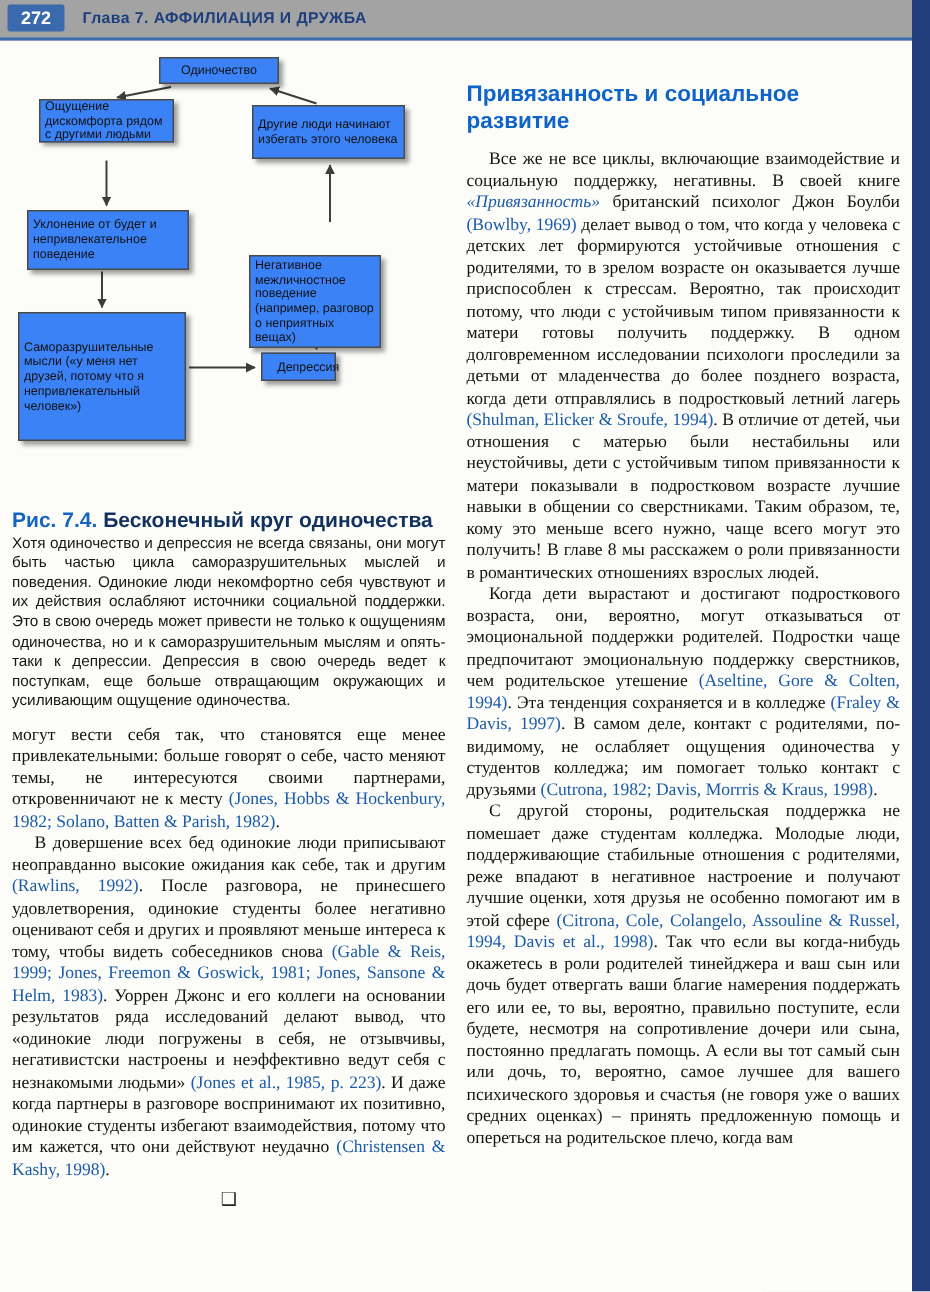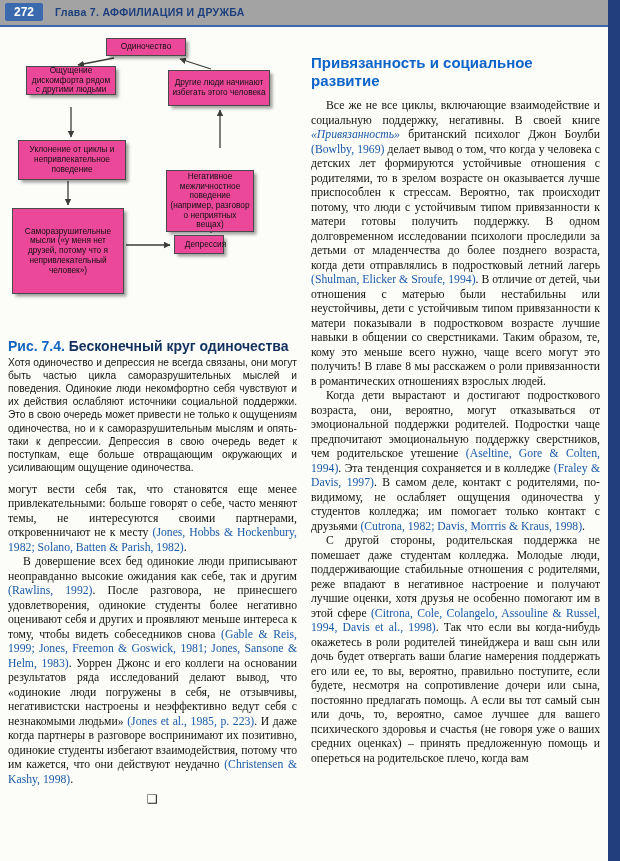--- a/index.html
+++ b/index.html
@@ -28,24 +28,24 @@
     font-family:"Liberation Sans", sans-serif; font-weight:bold;
     font-size:10.5px; color:#1c3e7c; letter-spacing:.3px;
   }
   .content { display:flex; gap:14px; padding:8px 20px 4px 8px; }
   .col { flex:0 0 289px; width:289px; }
 
   
   .figure { position:relative; width:289px; height:298px; }
   .figure svg { position:absolute; left:0; top:0; }
   .fnode {
-    position:absolute; background:#ec4899; border:1px solid #4a4a4a;
+    position:absolute; background:#3b82f6; border:1px solid #4a4a4a;
     box-shadow:2.5px 2.5px 3px rgba(0,0,0,.38);
     font-family:"Liberation Sans", sans-serif; font-size:8.3px; line-height:9.7px;
-    color:#111; text-align:center;
+    color:#111; 
     display:flex; align-items:center; justify-content:center; padding:2px 3px;
   }
   .figcap {
     font-family:"Liberation Sans", sans-serif; font-size:10.2px; line-height:13.1px;
     text-align:justify; color:#161616; margin-top:7px;
   }
   .capline { font-size:14px; margin-bottom:3px; text-align:left; }
   .cap-label { color:#1565c0; font-weight:bold; }
   .cap-title { color:#12315e; font-weight:bold; }
 
@@ -91,21 +91,21 @@
           <line x1="63" y1="72" x2="63" y2="102" stroke="#3c3c3c" stroke-width="1.3" marker-end="url(#ah)"></line>
           <line x1="60" y1="146" x2="60" y2="170" stroke="#3c3c3c" stroke-width="1.3" marker-end="url(#ah)"></line>
           <line x1="118" y1="210" x2="162" y2="210" stroke="#3c3c3c" stroke-width="1.3" marker-end="url(#ah)"></line>
           <line x1="203" y1="198" x2="203" y2="181" stroke="#3c3c3c" stroke-width="1.3" marker-end="url(#ah)"></line>
           <line x1="212" y1="113" x2="212" y2="75" stroke="#3c3c3c" stroke-width="1.3" marker-end="url(#ah)"></line>
           <line x1="203" y1="34" x2="172" y2="24" stroke="#3c3c3c" stroke-width="1.3" marker-end="url(#ah)"></line>
         </svg>
         <div class="fnode" style="left:98px; top:3px; width:80px; height:18px;">Одиночество</div>
         <div class="fnode" style="left:18px; top:31px; width:90px; height:29px;">Ощущение дискомфорта рядом с другими людьми</div>
         <div class="fnode" style="left:160px; top:35px; width:102px; height:36px;">Другие люди начинают избегать этого человека</div>
-        <div class="fnode" style="left:10px; top:105px; width:108px; height:40px;">Уклонение от циклы и непривлекательное поведение</div>
+        <div class="fnode" style="left:10px; top:105px; width:108px; height:40px;">Уклонение от будет и непривлекательное поведение</div>
         <div class="fnode" style="left:158px; top:115px; width:88px; height:62px;margin-top:20px;">Негативное межличностное поведение (например, разговор о неприятных вещах)</div>
         <div class="fnode" style="left:4px; top:173px; width:112px; height:86px;">Саморазрушительные мысли («у меня нет друзей, потому что я непривлекательный человек»)</div>
         <div class="fnode" style="left:166px; top:200px; width:50px; height:19px;padding-left:16px;">Депрессия</div>
       </div>
 
       <div class="figcap">
         <div class="capline">
           <span class="cap-label">Рис. 7.4.</span>
           <span class="cap-title">Бесконечный круг одиночества</span>
         </div>

